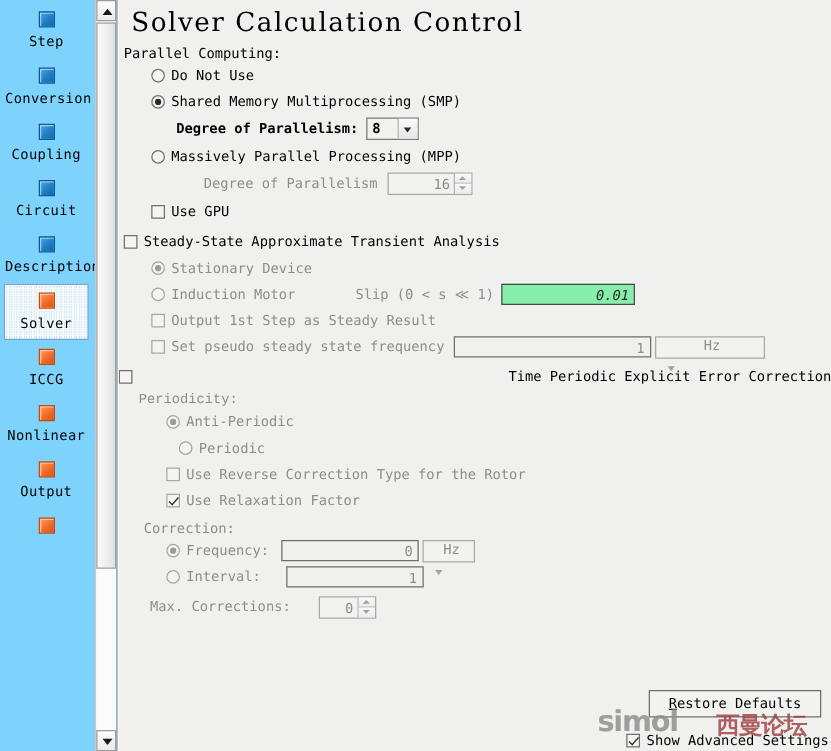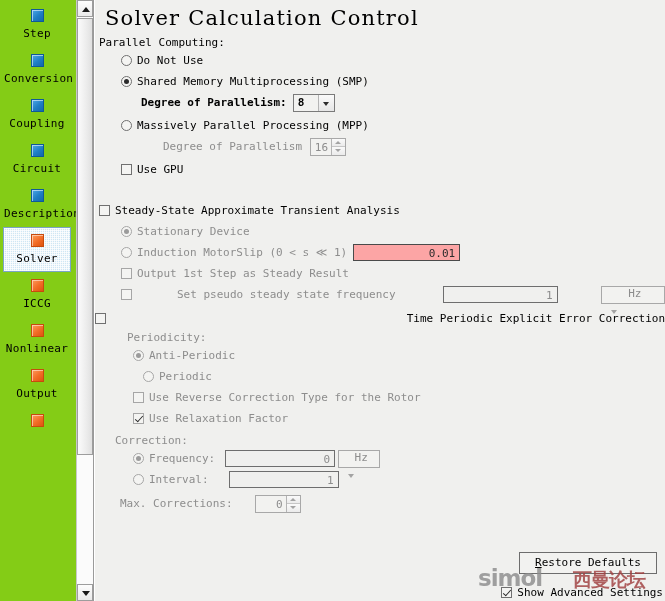--- a/index.html
+++ b/index.html
@@ -15,21 +15,21 @@
     font-size: 11px;
     color: #000000;
     position: relative;
   }
 
   
   #sidebar {
     position: absolute;
     left: 0; top: 0;
     width: 94px; height: 601px;
-    background: #84cc16;
+    background: #7dd3fc;
     border-right: 1px solid #9a9a9a;
     box-sizing: border-box;
     overflow: hidden;
   }
   #sidebar-list {
     position: absolute;
     left: 0; top: 0;
     width: 77px;
     padding-top: 2px;
   }
@@ -192,23 +192,24 @@
     background: #f0f0ee;
     box-sizing: border-box;
     text-align: right;
     padding: 2px 4px 0 4px;
     font-size: 11px;
     line-height: 13px;
     color: #8d8d8d;
     overflow: hidden;
   }
   .tinput.active {
-    background: #fca5a5;
+    background: #86efac;
     color: #2b2b2b;
     border-color: #4a4a4a;
+    font-style: italic;
   }
 
   
   .combo {
     height: 18px;
     border: 1px solid #7a7a7a;
     background: #f2f2f0;
     box-sizing: border-box;
     display: flex;
     align-items: center;
@@ -419,72 +420,72 @@
     </span>
   </div>
 
   <div class="row" style="padding-left:26px; margin-top:2px;">
     <span class="radio"></span>
     <span>Massively Parallel Processing (MPP)</span>
   </div>
 
   <div class="row" style="padding-left:68px;">
     <span class="dis">Degree of Parallelism</span>
-    <span class="spin dis-ctl" style="width:36px; margin-left:8px;">
+    <span class="spin dis-ctl" style="width:68px; margin-left:8px;">
       <span class="sval">16</span>
       <span class="sbtns">
         <span class="sb up"></span>
         <span class="sb down"></span>
       </span>
     </span>
   </div>
 
   <div class="row" style="padding-left:26px; margin-top:2px;">
     <span class="check"></span>
     <span>Use GPU</span>
   </div>
 
-  <div class="row" style="padding-left:4px; margin-top:20px;">
+  <div class="row" style="padding-left:4px; margin-top:3px;">
     <span class="check"></span>
     <span>Steady-State Approximate Transient Analysis</span>
   </div>
 
   <div class="row" style="padding-left:26px;">
     <span class="radio dis-ctl on"></span>
     <span class="dis">Stationary Device</span>
   </div>
 
   <div class="row" style="padding-left:26px;">
     <span class="radio dis-ctl"></span>
     <span class="dis">Induction Motor</span>
-    <span class="dis" style="">Slip (0 &lt; s ≪ 1)</span>
+    <span class="dis" style="margin-left:48px;">Slip (0 &lt; s ≪ 1)</span>
     <span class="tinput active" style="width:107px; margin-left:6px;">0.01</span>
   </div>
 
   <div class="row" style="padding-left:26px;">
     <span class="check dis-ctl"></span>
     <span class="dis">Output 1st Step as Steady Result</span>
   </div>
 
-  <div class="row" style="padding-left:26px;gap:40px;">
+  <div class="row" style="padding-left:26px;">
     <span class="check dis-ctl"></span>
     <span class="dis">Set pseudo steady state frequency</span>
     <span class="tinput" style="width:158px; margin-left:7px;">1</span>
     <span class="combo dis-ctl" style="width:88px; margin-left:3px;">
       <span class="cval">Hz</span>
       <span class="cbtn"></span>
     </span>
   </div>
 
   <div class="row" style="padding-left:0; margin-top:3px;justify-content:space-between;">
     <span class="check"></span>
     <span>Time Periodic Explicit Error Correction</span>
   </div>
 
-  <div class="grp-label dis" style="padding-left:32px;">Periodicity:</div>
+  <div class="grp-label dis" style="padding-left:16px;font-family:Liberation Mono, monospace;">Periodicity:</div>
 
   <div class="row" style="padding-left:38px;">
     <span class="radio dis-ctl on"></span>
     <span class="dis">Anti-Periodic</span>
   </div>
 
   <div class="row" style="padding-left:48px;">
     <span class="radio dis-ctl"></span>
     <span class="dis">Periodic</span>
   </div>

